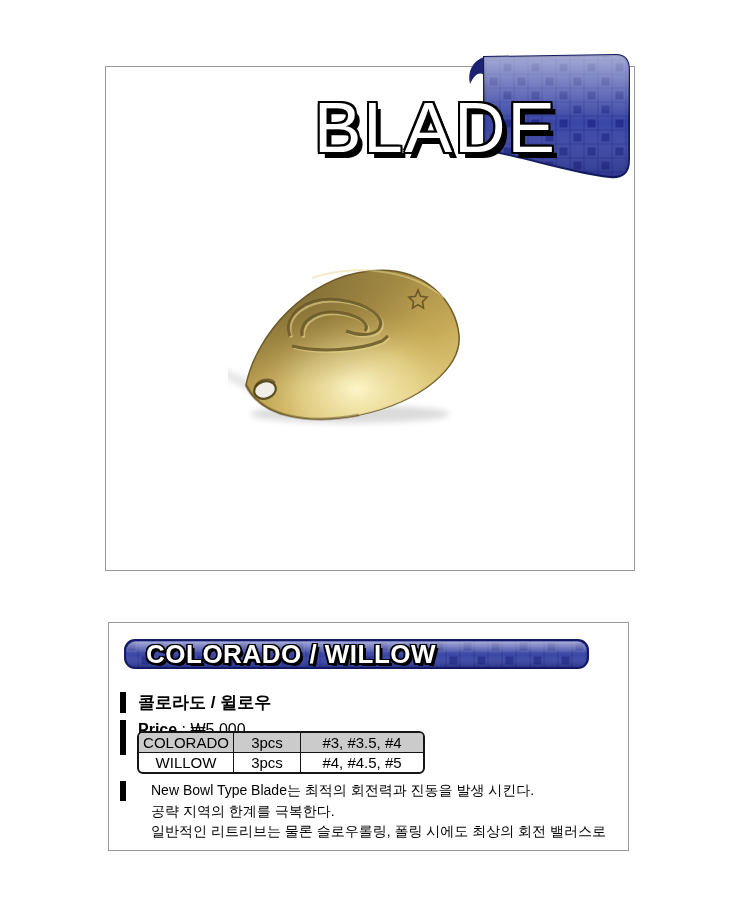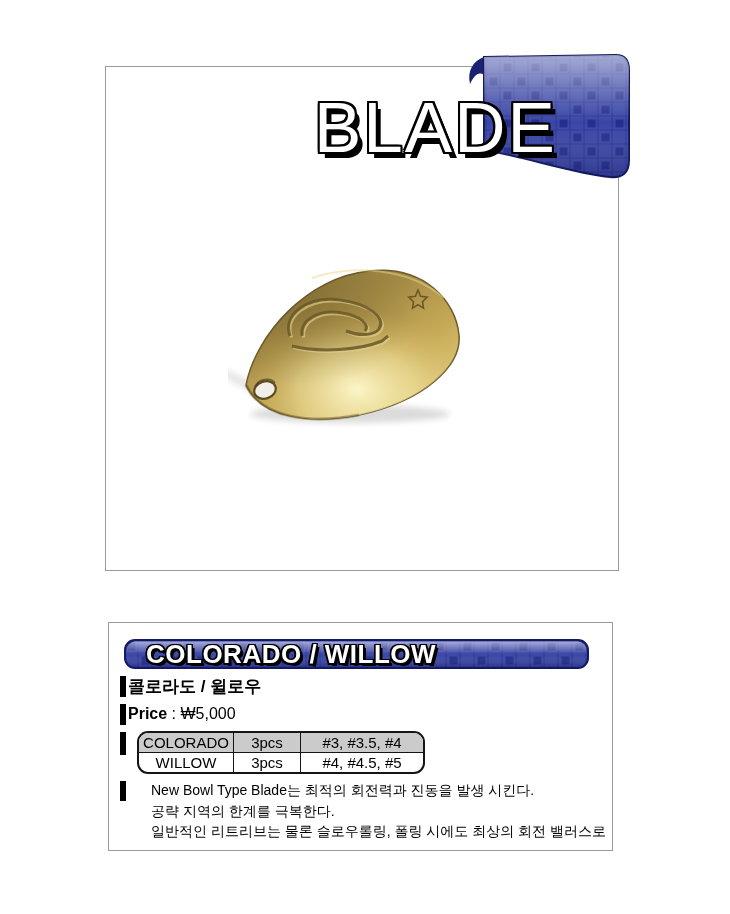--- a/index.html
+++ b/index.html
@@ -1,18 +1,18 @@
 <!DOCTYPE html>
 <html style="--accent-blue: #3a46a6; --accent-blue-dark: #232d8e; --accent-navy-border: #131a62; --brass-gold: #b2974c; --brass-highlight: #f7eeb4; --table-header-gray: #cbcbcb; --panel-border-gray: #9a9a9a; --text-black: #000000;"><head>
 <meta charset="utf-8">
 <style>
   html,body{margin:0;padding:0;background:#fff;}
   #app{position:relative;width:730px;height:914px;background:#fff;overflow:hidden;
        font-family:"Liberation Sans","DejaVu Sans",sans-serif;color:#000;}
-  .panel{position:absolute;background:#fff;border:1px solid var(--panel-border-gray,#9a9a9a);}
+  .panel{position:absolute;background:#fff;border:1px solid var(--panel-border-gray,#9a9a9a);padding-left:16px;}
   .top-panel{left:105px;top:66px;width:512px;height:503px;}
   .bottom-panel{left:108px;top:622px;width:503px;height:227px;}
 
   .ribbon{position:absolute;left:458px;top:46px;}
 
   .blade-title{
     position:absolute;left:314px;top:92px;width:300px;
     font-size:71px;line-height:71px;font-weight:normal;letter-spacing:2px;
     color:#fff;
     text-shadow:
@@ -29,33 +29,33 @@
   .bar-title{
     position:absolute;left:22px;top:0;height:30px;line-height:30px;
     font-size:26px;font-weight:bold;letter-spacing:0.5px;color:#fff;white-space:nowrap;
     text-shadow:
       1.5px 0 #000,-1.5px 0 #000,0 1.5px #000,0 -1.5px #000,
       1.5px 1.5px #000,-1.5px 1.5px #000,1.5px -1.5px #000,-1.5px -1.5px #000,
       3px 3px 0 #000;
   }
 
   .marker{display:inline-block;width:6px;background:#000;flex:0 0 6px;}
-  .info-row{position:absolute;display:flex;align-items:center;gap:2px;white-space:nowrap;}
+  .info-row{position:absolute;display:flex;align-items:center;gap:12px;white-space:nowrap;margin-top:16px;}
   .subtitle-row{left:11px;top:51px;height:24px;}
   .subtitle-row .marker{height:21px;}
   .subtitle-text{font-size:17px;font-weight:bold;}
   .price-row{left:11px;top:79px;height:24px;}
   .price-row .marker{height:21px;}
   .price-text{font-size:16px;}
   .price-text b{font-weight:bold;}
 
   .table-marker{position:absolute;left:11px;top:109px;height:23px;}
   .spec-table{
     position:absolute;left:28px;top:108px;width:284px;
-    border:2px solid #151515;border-radius:11px;overflow:hidden;background:#fff;
+    border:2px solid #151515;border-radius:6px;overflow:hidden;background:#fff;
   }
   .spec-row{display:grid;grid-template-columns:94px 67px 1fr;}
   .spec-row.row-head{background:var(--table-header-gray,#cbcbcb);}
   .spec-row + .spec-row{border-top:1.5px solid #151515;}
   .cell{font-size:15px;line-height:19px;text-align:center;white-space:nowrap;}
   .cell.c2,.cell.c3{border-left:1.5px solid #151515;text-align:center;}
 
   .desc{position:absolute;left:11px;top:157px;display:flex;gap:25px;align-items:flex-start;}
   .desc .marker{height:20px;margin-top:1px;}
   .desc-line{font-size:14px;line-height:20.5px;white-space:nowrap;}

